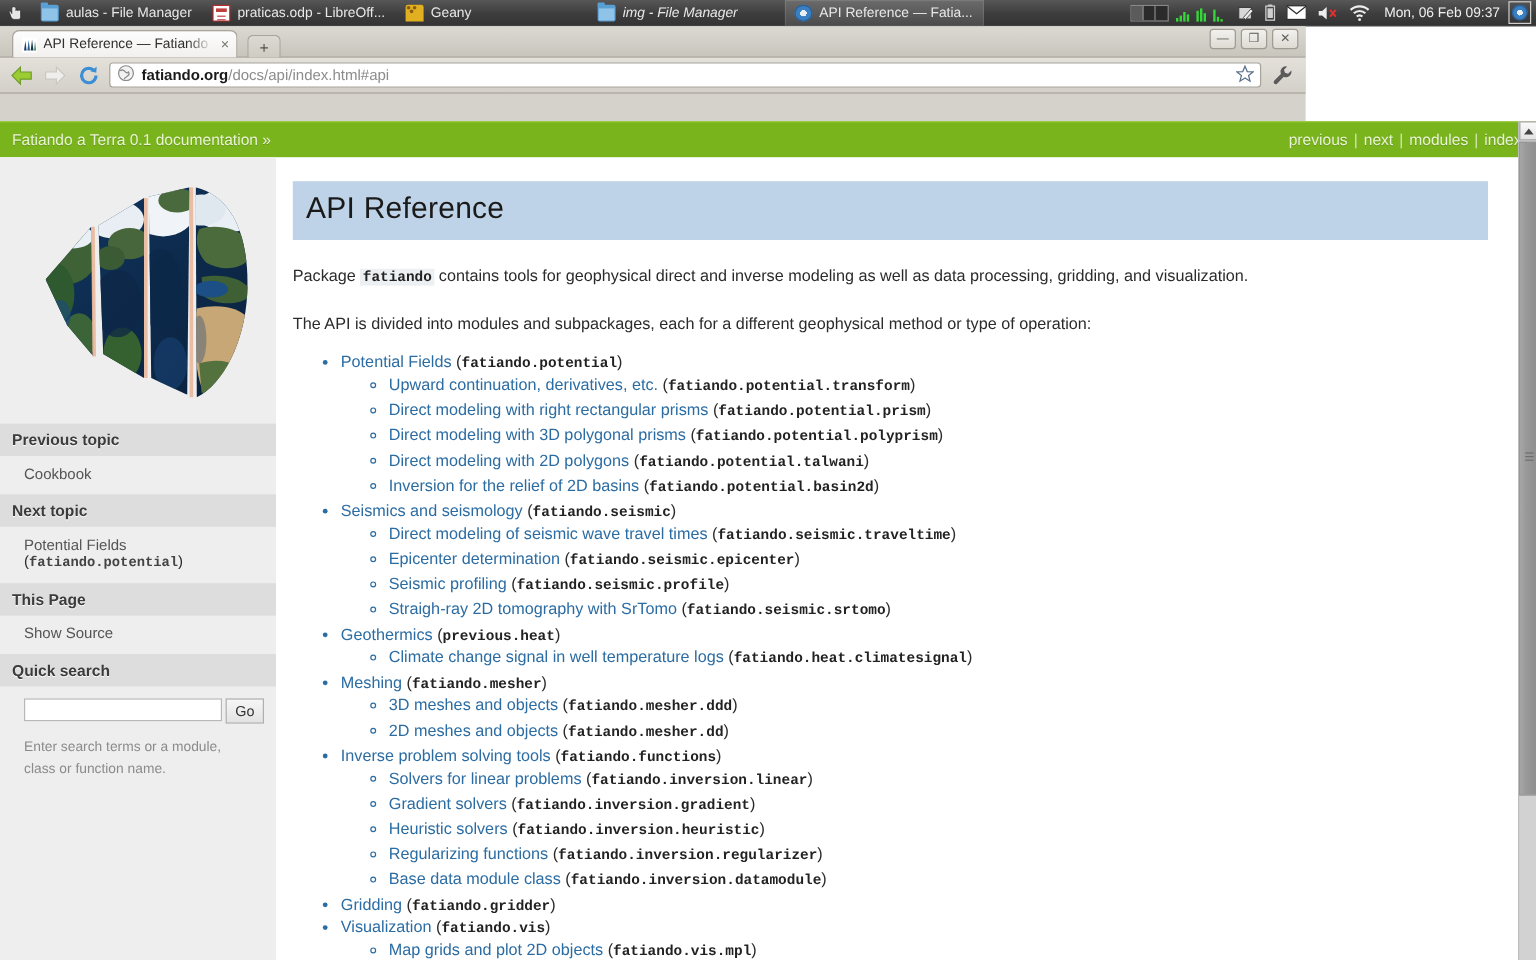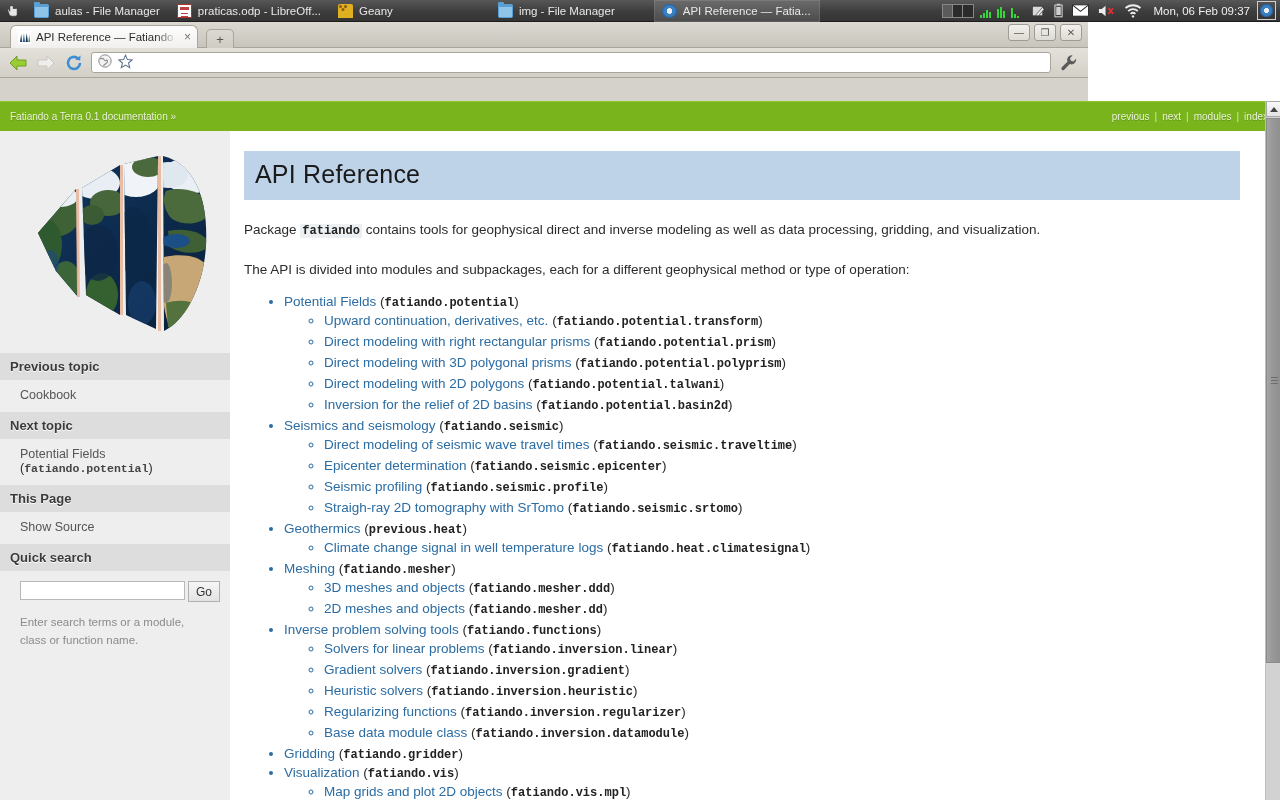--- a/index.html
+++ b/index.html
@@ -150,21 +150,21 @@
   
   #viewport {
     position:absolute; top:79px; left:0; width:1280px; height:699px;
     background:#fff; overflow:hidden;
   }
   #relbar {
     height:30px; background:#7ab41d;
     border-top:1px solid #8ec72c;
     display:flex; align-items:center; justify-content:space-between;
     padding:0 12px 0 10px;
-    font-size:10px;
+    font-size:13px;
   }
   #relbar a { color:#e8f3d4; text-decoration:none; text-shadow:0 1px 0 rgba(0,0,0,.18); }
   #relbar .rb-right { display:flex; gap:0; }
   #relbar .rb-right span.sep { color:#d2e6ae; padding:0 5px; }
 
   #pagebody { display:flex; height:669px; }
 
   
   #sidebar {
     width:230px; flex:0 0 230px; background:#eeeeee;
@@ -254,21 +254,21 @@
     <span>aulas - File Manager</span>
   </div>
   <div class="tb-task">
     <span class="tb-ico ico-odp"></span>
     <span>praticas.odp - LibreOff...</span>
   </div>
   <div class="tb-task">
     <span class="tb-ico ico-geany"></span>
     <span>Geany</span>
   </div>
-  <div class="tb-task" style="margin-left:88px;">
+  <div class="tb-task" style="margin-left:88px;font-style:italic;">
     <span class="tb-ico ico-folder"></span>
     <span>img - File Manager</span>
   </div>
   <div class="tb-task active" style="margin-left:30px;">
     <span class="tb-ico ico-chrome"></span>
     <span>API Reference — Fatia...</span>
   </div>
 
   <div class="tb-spacer"></div>
 
@@ -385,20 +385,21 @@
         <path d="M15.6 1.6 L15.2 6.6 L10.2 5.4 Z" fill="#3c8fd4"></path>
       </svg>
     </div>
     <div class="omnibox">
       <span>
         <svg width="14" height="14" viewBox="0 0 14 14">
           <circle cx="7" cy="7" r="6.2" fill="#f2f2f2" stroke="#8c8c8c"></circle>
           <path d="M2 5 Q4.5 3.5 6 5.5 T9 6 Q10.5 8 8 9.5 T5.5 12" fill="none" stroke="#8c8c8c" stroke-width="1.1"></path>
         </svg>
       </span>
+      <span class="urltext"><b>fatiando.org</b><span>/docs/api/index.html#api</span></span>
       <span>
         <svg width="15" height="15" viewBox="0 0 16 16">
             <path d="M8 1.2 L10 6 L15.2 6.3 L11.2 9.6 L12.5 14.6 L8 11.8 L3.5 14.6 L4.8 9.6 L0.8 6.3 L6 6 Z" fill="#fff" stroke="#5a6f8c" stroke-width="1.1"></path>
           </svg>
       </span>
     </div>
     <div class="wrenchbtn">
       <svg width="18" height="18" viewBox="0 0 18 18">
         <path d="M12.6 1.4 a4.6 4.6 0 0 0-5.2 6.3 L1.8 13.3 a1.7 1.7 0 0 0 2.4 2.4 L9.8 10 a4.6 4.6 0 0 0 6.3-5.2 L13.4 7.4 10.8 6.7 10 4.1 Z" fill="#5a5a5a"></path>
       </svg>

